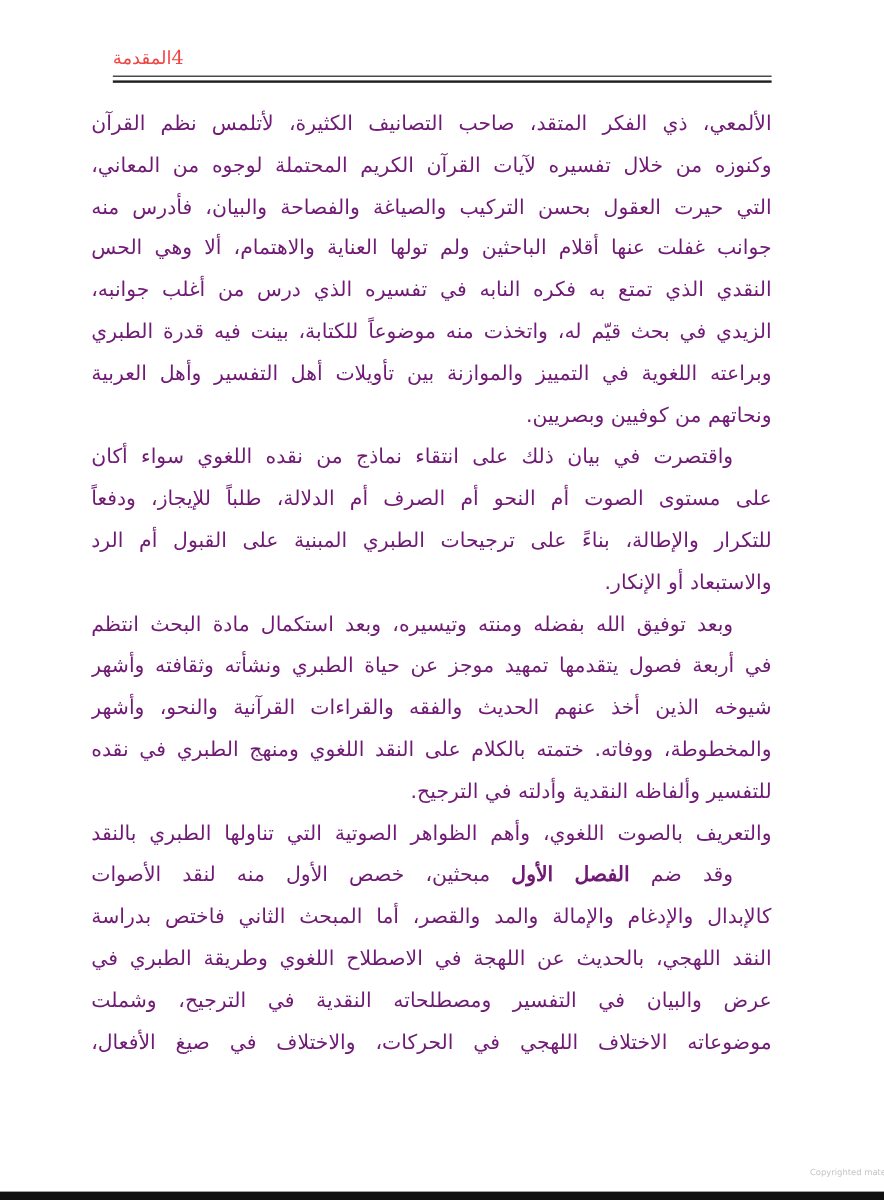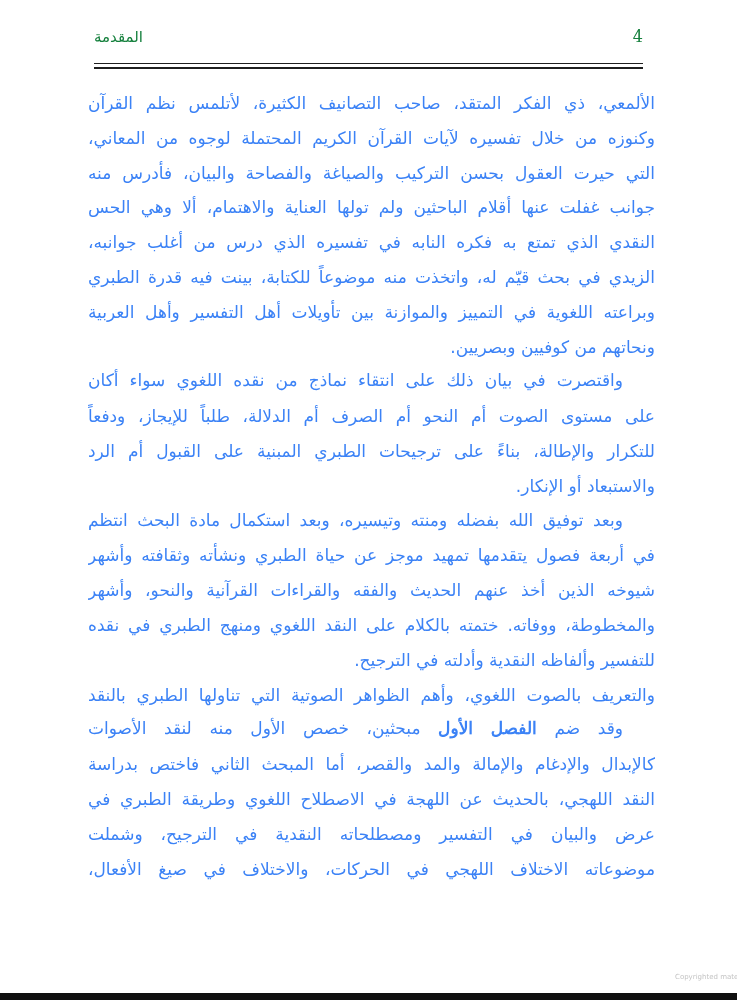--- a/index.html
+++ b/index.html
@@ -6,28 +6,27 @@
   .page {
     position: relative;
     width: 737px;
     height: 1000px;
     background: #ffffff;
     overflow: hidden;
     font-family: "DejaVu Sans", sans-serif;
   }
   .header-row {
     position: absolute;
-    top: 27px;
+    top: 38px;
     left: 94px;
     width: 549px;
     display: flex;
-    justify-content: space-between;
     align-items: baseline;
     direction: ltr;
-    color: #15803d;
+    color: #ef4444;
   }
   .header-title {
     font-size: 15px;
     letter-spacing: 0.3px;
   }
   .header-pagenum {
     font-family: "DejaVu Serif", serif;
     font-size: 16px;
   }
   .header-rule {
@@ -38,22 +37,21 @@
     height: 3px;
     border-top: 1.5px solid #1f1f1f;
     border-bottom: 2.5px solid #1f1f1f;
   }
   .doc-body {
     position: absolute;
     top: 86px;
     left: 76px;
     width: 567px;
     direction: rtl;
-    color: #3b82f6;
-    margin-left: 12px;
+    color: #701a75;
   }
   .text-line {
     direction: rtl;
     font-size: 17px;
     line-height: 34.8px;
     height: 34.8px;
     text-align: justify;
     text-align-last: justify;
     white-space: normal;
     overflow: hidden;

